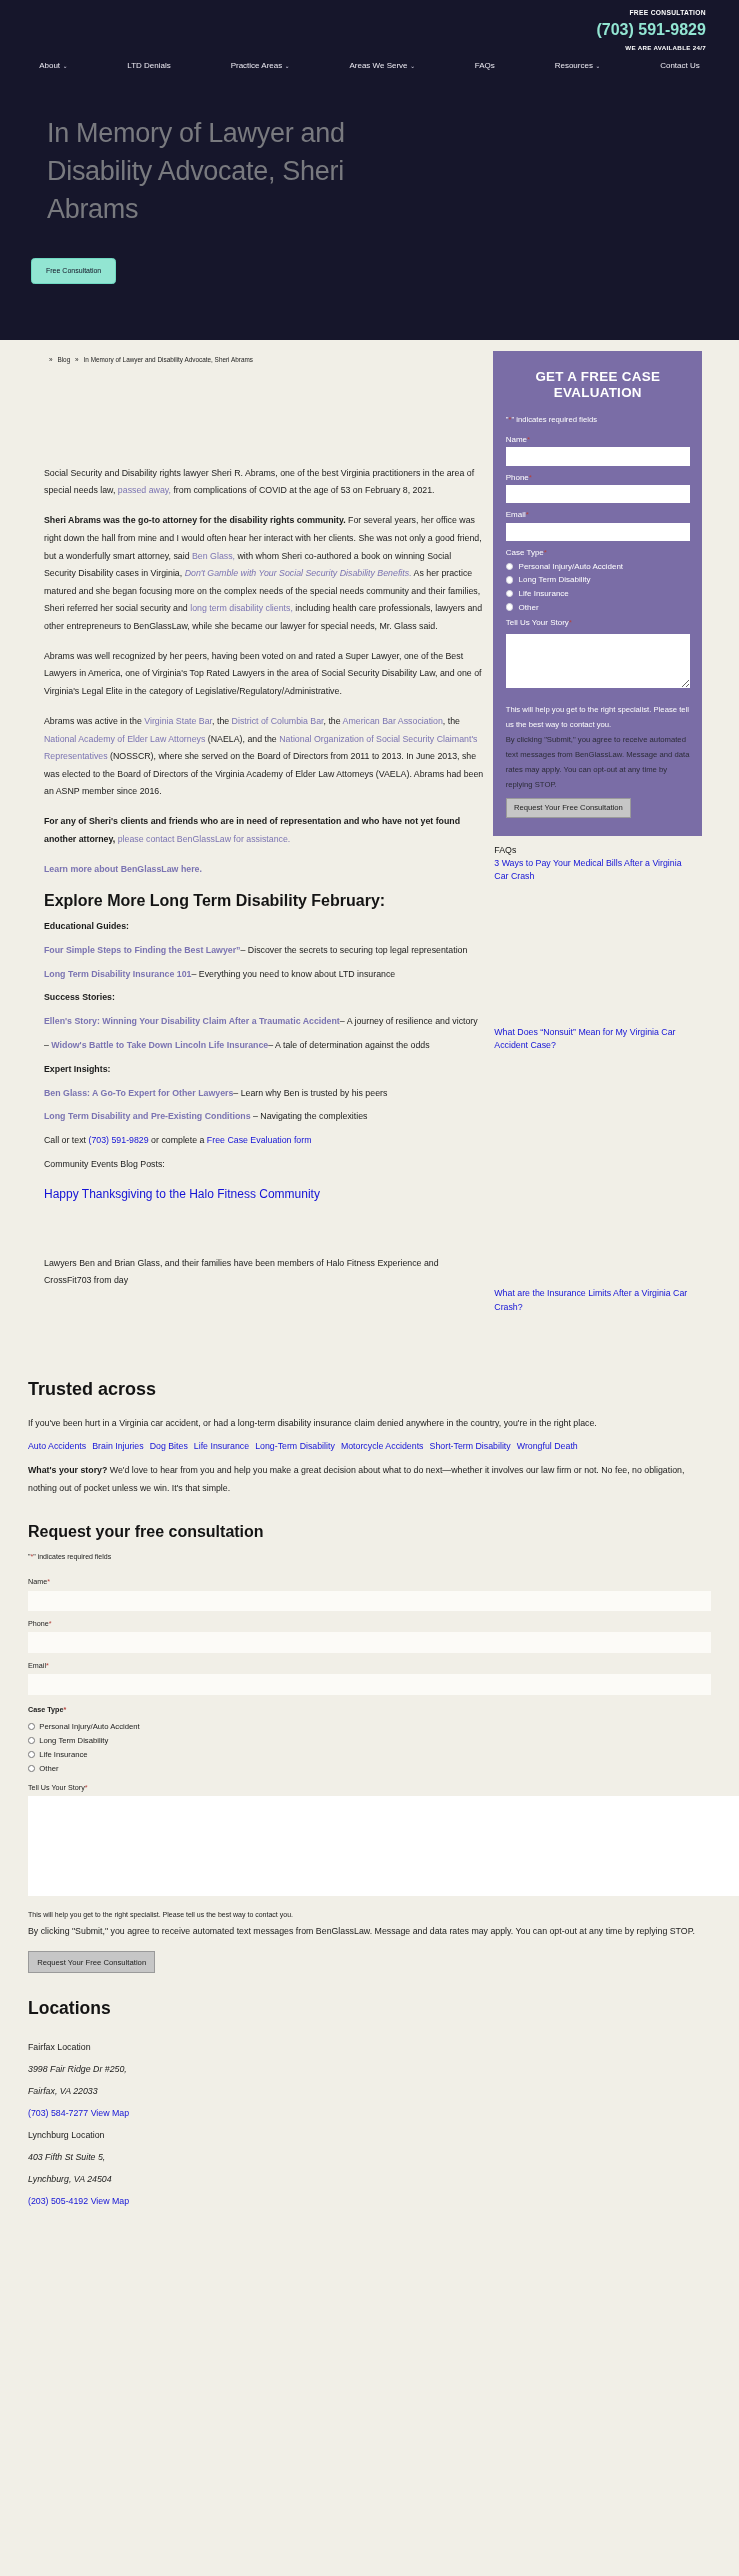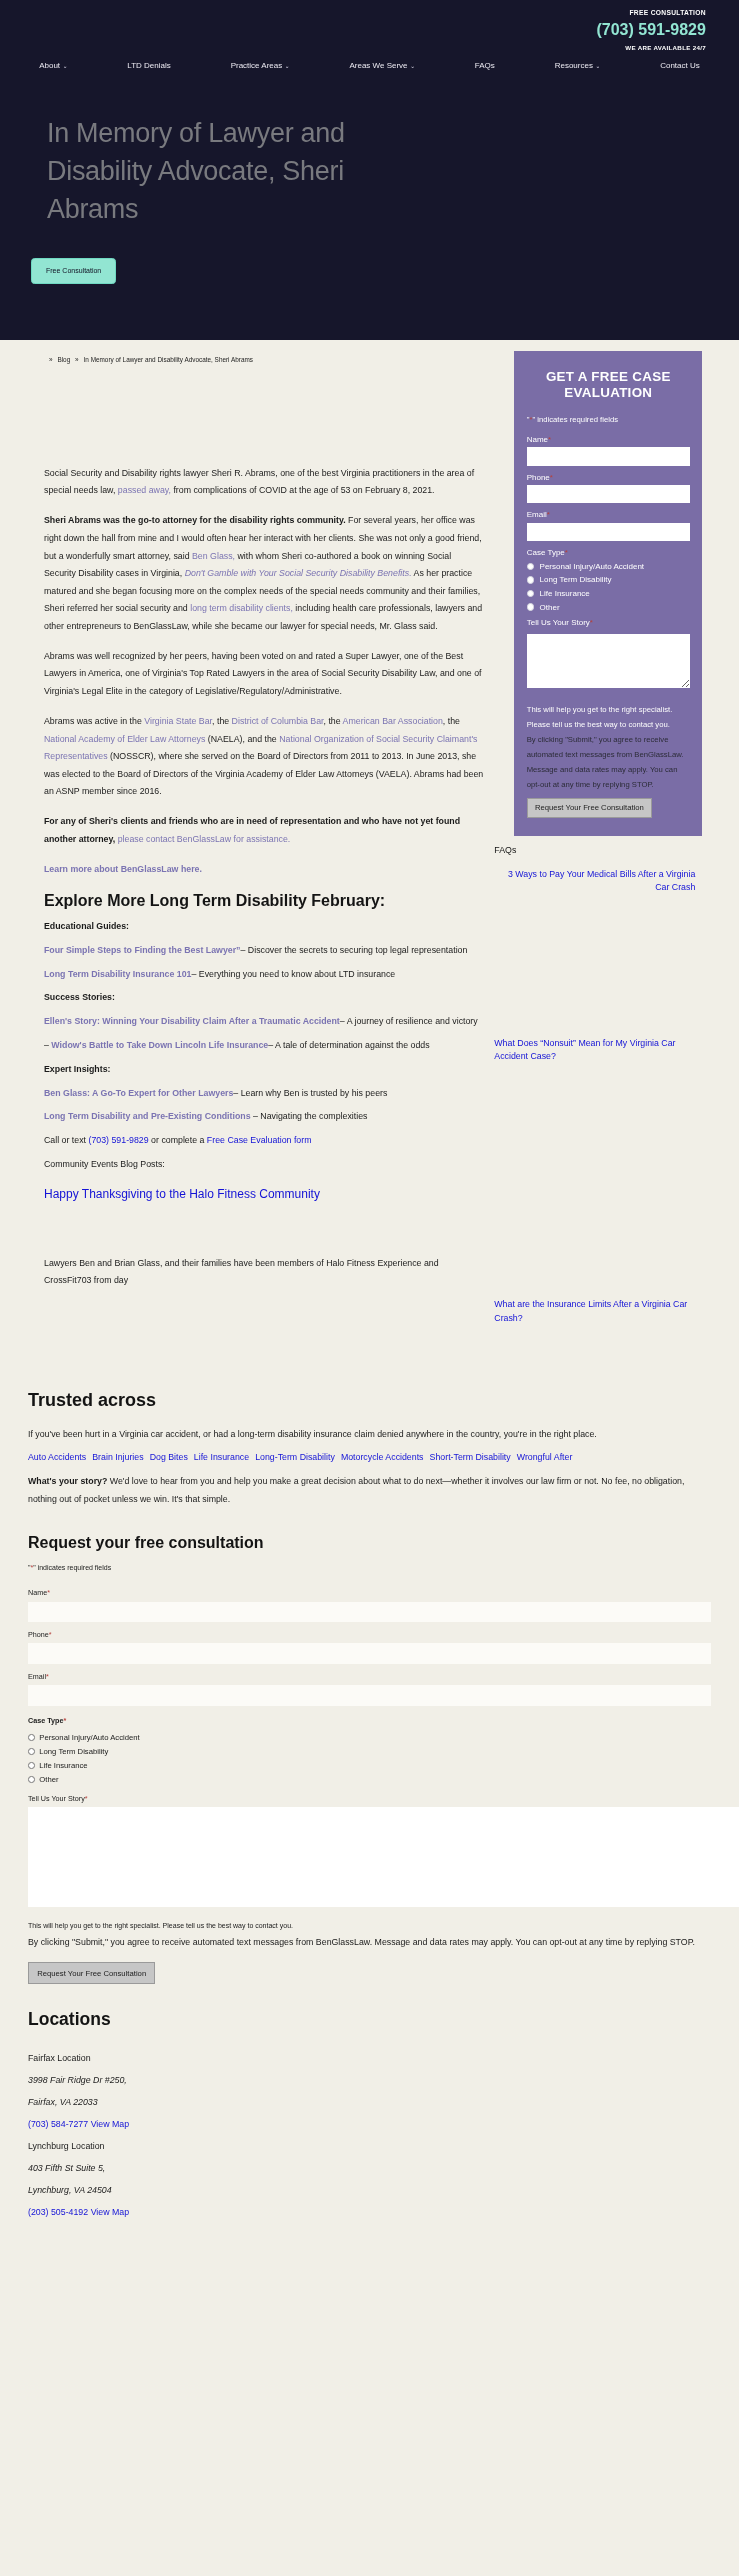--- a/index.html
+++ b/index.html
@@ -46,35 +46,35 @@
   .seg-a { color: var(--c-link_blue, #1413d6); }
   .seg-req { color: var(--c-red, #b5413c); }
   .res-heading { font-size: 16px; font-weight: bold; margin: 13.4px 0 8.2px; color: #141414; }
   .res-row { font-size: 8.8px; line-height: 2.0; margin-bottom: 6.2px; }
   .blog-title { display: block; margin-top: 13px; font-size: 12px; font-weight: normal; color: var(--c-link_blue, #1413d6); }
   .blog-img-gap { height: 54px; }
   .blog-body { font-size: 8.8px; line-height: 2.0; max-width: 453px; }
 
   
   .aside { width: 209px; margin-top: -15.5px; }
-  .case-form { background: var(--c-purple, #7a6da6); color: #fff; padding: 14.4px 12.4px 18.5px; margin-left: 21px; }
+  .case-form { background: var(--c-purple, #7a6da6); color: #fff; padding: 14.4px 12.4px 18.5px; }
   .case-form h3 { text-align: center; font-size: 13.4px; font-weight: bold; letter-spacing: 0.3px; line-height: 1.25; margin: 3.1px 9.3px 12.4px; }
   .cf-note { font-size: 7.7px; margin-bottom: 11.3px; }
   .cf-label { display: block; font-size: 8px; margin-bottom: 3.1px; }
   .cf-input { width: 100%; height: 18.5px; border: none; background: #fff; margin-bottom: 7.2px; font-size: 7.7px; padding: 0 4.1px; }
   .radio-row { display: flex; align-items: center; margin: 4.6px 0; font-size: 8px; }
   .radio { width: 7.7px; height: 7.7px; border-radius: 50%; background: #fff; margin-right: 5.2px; flex: 0 0 auto; border: 0.5px solid #d8d8e2; }
   .cf-textarea { width: 100%; height: 54px; border: none; background: #fff; margin: 4.1px 0 0; resize: both; font-size: 7.7px; padding: 3.1px 4.1px; font-family: "Liberation Sans", sans-serif; }
   .cf-help { margin-top: 12.4px; font-size: 7.7px; line-height: 1.95; color: #fdfdfd; }
   .cf-consent { font-size: 7.7px; line-height: 1.95; color: #2c2c38; }
   .gray-btn { margin-top: 5.2px; background: var(--c-gray_btn, #c6c6c6); color: #1d1d1d; border: 0.5px solid #9a9a9a; font-size: 7.7px; padding: 4.6px 7.2px; cursor: pointer; font-family: "Liberation Sans", sans-serif; }
   .faq-block { padding: 8.2px 1px 0; }
   .faq-heading { font-size: 8.8px; color: #141414; }
   .faq-link { display: block; font-size: 8.8px; line-height: 1.55; color: var(--c-link_blue, #1413d6); width: 201px; }
-  .faq-1 { margin-top: 13px; text-align: right; }
+  .faq-1 { margin-top: 2px; }
   .faq-2 { margin-top: 142px; }
   .faq-3 { margin-top: 234px; }
 
   
   .bottom { padding: 59px 28px 0 28px; }
   .trusted-h { font-size: 18px; font-weight: bold; line-height: 1.85; color: #141414; }
   .trusted-h span { display: block; }
   .trusted-intro { margin-top: 8.2px; font-size: 8.8px; line-height: 2.0; }
   .pa-links { margin-top: 5.2px; font-size: 8.8px; line-height: 2.0; }
   .pa-links a { color: var(--c-link_blue, #1413d6); margin-right: 3.6px; }
@@ -215,21 +215,21 @@
   </h2>
   <p class="trusted-intro">If you've been hurt in a Virginia car accident, or had a long-term disability insurance claim denied anywhere in the country, you're in the right place.</p>
   <p class="pa-links">
     <a>Auto Accidents</a>
     <a>Brain Injuries</a>
     <a>Dog Bites</a>
     <a>Life Insurance</a>
     <a>Long-Term Disability</a>
     <a>Motorcycle Accidents</a>
     <a>Short-Term Disability</a>
-    <a>Wrongful After</a>
+    <a>Wrongful Death</a>
   </p>
   <p class="story-p"><span class="seg-b">What's your story?</span><span> We'd love to hear from you and help you make a great decision about what to do next—whether it involves our law firm or not. No fee, no obligation, nothing out of pocket unless we win. It's that simple.</span></p>
 
   <h2 class="consult-h">Request your free consultation</h2>
   <p class="bf-note"><span>"</span><span class="seg-req">*</span><span>" indicates required fields</span></p>
 
   <label class="bf-label first"><span>Name</span><span class="seg-req">*</span></label>
   <input class="bf-input" style="">
 
   <label class="bf-label"><span>Phone</span><span class="seg-req">*</span></label>

